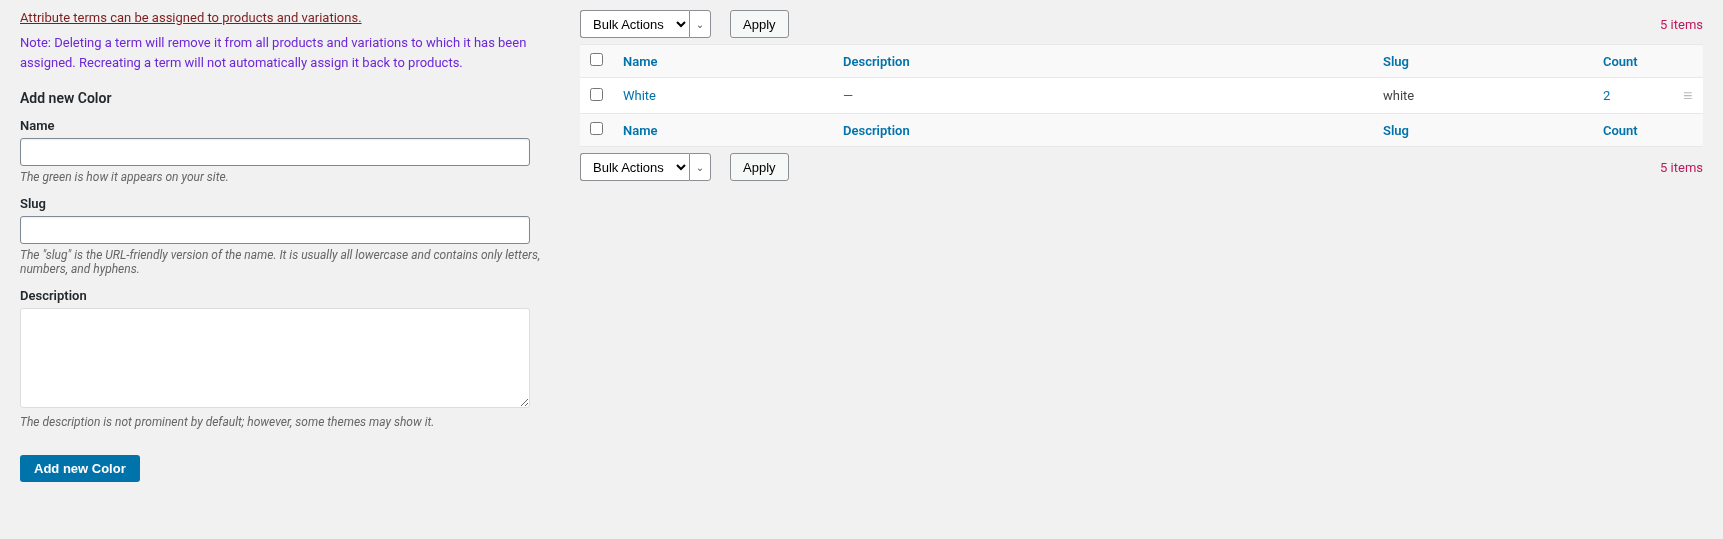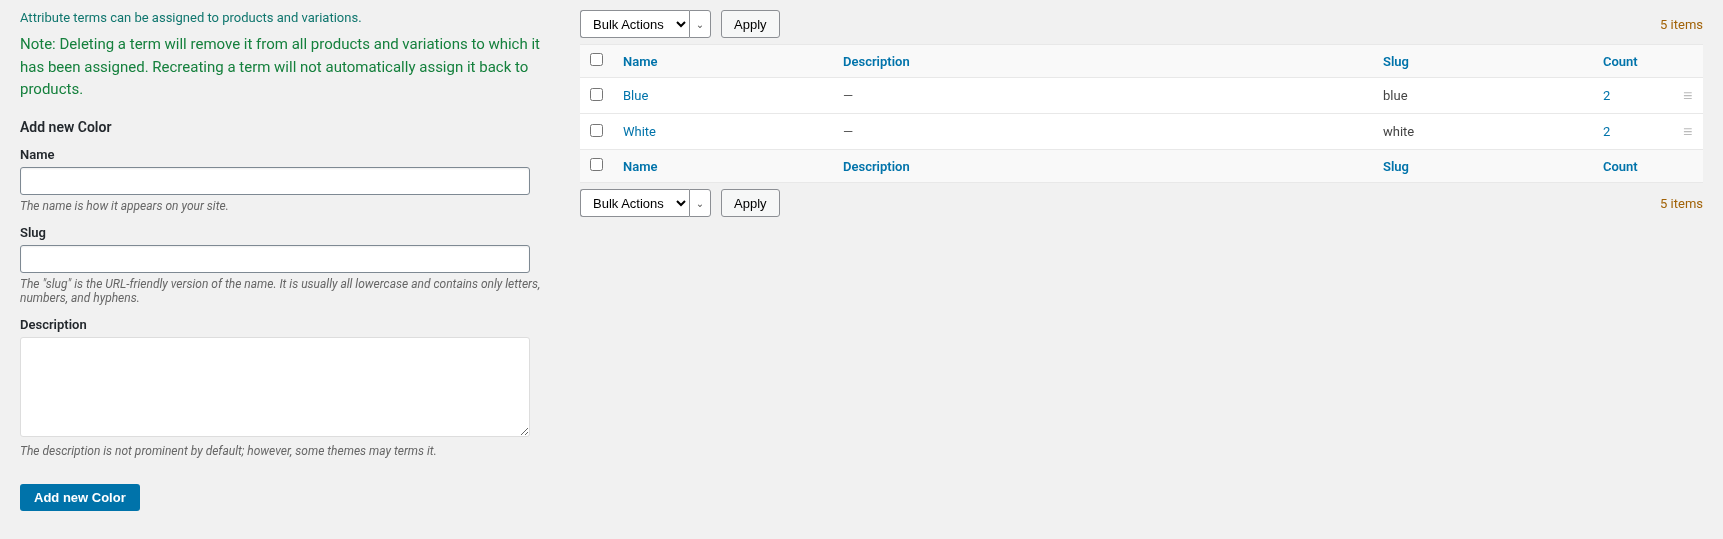--- a/index.html
+++ b/index.html
@@ -17,26 +17,27 @@
       padding: 10px 20px;
       gap: 20px;
     }
     
     .left-panel {
       width: 540px;
       flex-shrink: 0;
     }
     .intro-text {
       font-size: 13px;
-      color: #0f766e;
+      color: #7f1d1d;
       margin-bottom: 8px;
+      text-decoration: underline;
     }
     .note-text {
-      font-size: 15px;
-      color: #15803d;
+      font-size: 13px;
+      color: #6d28d9;
       margin-bottom: 18px;
       line-height: 1.5;
     }
     .section-title {
       font-size: 14px;
       font-weight: 600;
       color: #23282d;
       margin-bottom: 12px;
     }
     .form-field {
@@ -96,21 +97,21 @@
     }
     .table-toolbar {
       display: flex;
       align-items: center;
       justify-content: space-between;
       margin-bottom: 6px;
     }
     .toolbar-left {
       display: flex;
       align-items: center;
-      gap: 4px;
+      gap: 13px;
       border-radius: 13px;
     }
     .bulk-actions-wrapper {
       display: flex;
       align-items: center;
     }
     .bulk-select {
       height: 28px;
       border: 1px solid #8c8f94;
       border-right: none;
@@ -139,21 +140,21 @@
       border: 1px solid #8c8f94;
       border-radius: 3px;
       padding: 0 12px;
       font-size: 13px;
       background: #f6f7f7;
       cursor: pointer;
       margin-left: 6px;
     }
     .items-count {
       font-size: 13px;
-      color: #a16207;
+      color: #be185d;
     }
 
     
     .attr-table {
       width: 100%;
       border-collapse: collapse;
       background: #fff;
     }
     .attr-table th, .attr-table td {
       padding: 8px 10px;
@@ -203,33 +204,33 @@
 
   <div class="left-panel">
     <p class="intro-text">Attribute terms can be assigned to products and variations.</p>
     <p class="note-text">Note: Deleting a term will remove it from all products and variations to which it has been assigned. Recreating a term will not automatically assign it back to products.</p>
 
     <h3 class="section-title">Add new Color</h3>
 
     <div class="form-field">
       <label class="form-label">Name</label>
       <input class="form-input" type="text" placeholder="" style="">
-      <p class="form-hint">The name is how it appears on your site.</p>
+      <p class="form-hint">The green is how it appears on your site.</p>
     </div>
 
     <div class="form-field">
       <label class="form-label">Slug</label>
       <input class="form-input" type="text" placeholder="" style="">
       <p class="form-hint">The "slug" is the URL-friendly version of the name. It is usually all lowercase and contains only letters, numbers, and hyphens.</p>
     </div>
 
     <div class="form-field">
       <label class="form-label">Description</label>
       <textarea class="form-textarea" style=""></textarea>
-      <p class="form-hint">The description is not prominent by default; however, some themes may terms it.</p>
+      <p class="form-hint">The description is not prominent by default; however, some themes may show it.</p>
     </div>
 
     <button class="add-btn">Add new Color</button>
   </div>
 
   <div class="right-panel">
 
     <div class="table-toolbar">
       <div class="toolbar-left">
         <div class="bulk-actions-wrapper">
@@ -259,36 +260,20 @@
             <a href="#">Slug</a>
           </th>
           <th class="col-count">
             <a href="#">Count</a>
           </th>
           <th class="col-drag"></th>
         </tr>
       </thead>
       <tbody id="table-body">
 
-          <tr>
-      <td class="col-check">
-        <input type="checkbox" style="">
-      </td>
-      <td class="col-name">
-        <a href="#">Blue</a>
-      </td>
-      <td class="col-desc dash-cell">—</td>
-      <td class="col-slug">blue</td>
-      <td class="col-count">
-        <a href="#" class="count-link">2</a>
-      </td>
-      <td class="col-drag">
-        <span class="drag-handle">≡</span>
-      </td>
-    </tr>
           <tr>
       <td class="col-check">
         <input type="checkbox" style="">
       </td>
       <td class="col-name">
         <a href="#">White</a>
       </td>
       <td class="col-desc dash-cell">—</td>
       <td class="col-slug">white</td>
       <td class="col-count">

